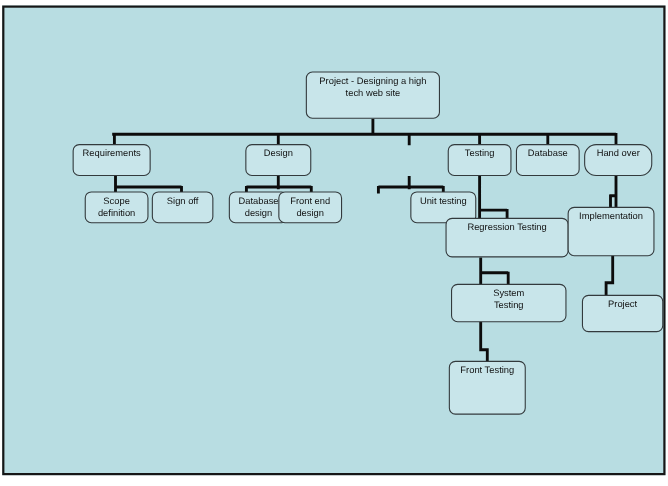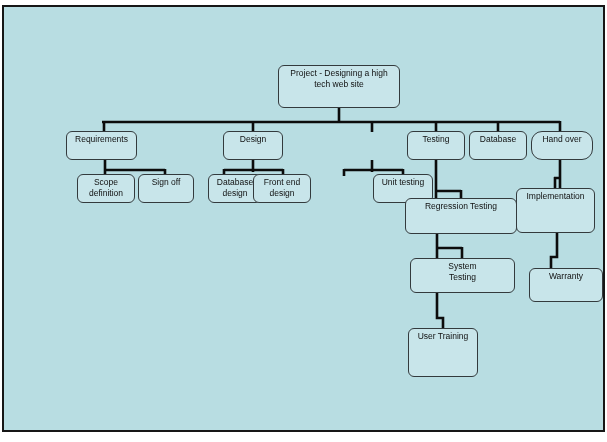--- a/index.html
+++ b/index.html
@@ -111,20 +111,20 @@
   <div class="node" style="left:516px;top:188px;width:79px;height:45px;justify-content:center;">
     <span class="node-label">Implementation</span>
   </div>
 
   <div class="node" style="left:410px;top:258px;width:105px;height:35px;">
     <span class="node-label">System
 Testing</span>
   </div>
 
   <div class="node" style="left:529px;top:268px;width:74px;height:34px;">
-    <span class="node-label">Warranty</span>
+    <span class="node-label">Project</span>
   </div>
 
   <div class="node" style="left:408px;top:328px;width:70px;height:49px;">
-    <span class="node-label">User Training</span>
+    <span class="node-label">Front Testing</span>
   </div>
 
 </div>
 
 </body></html>

